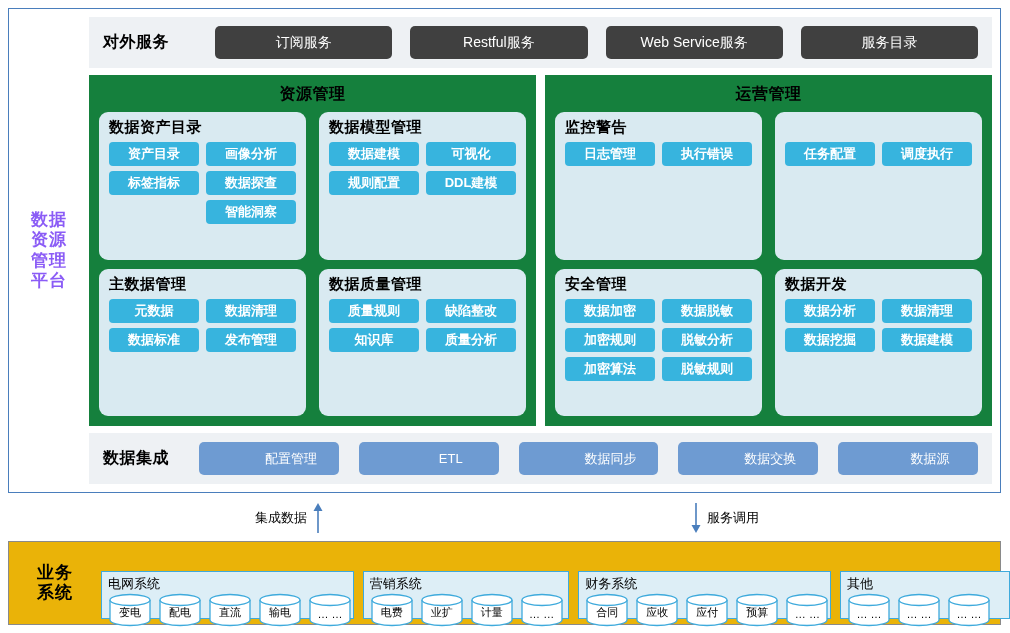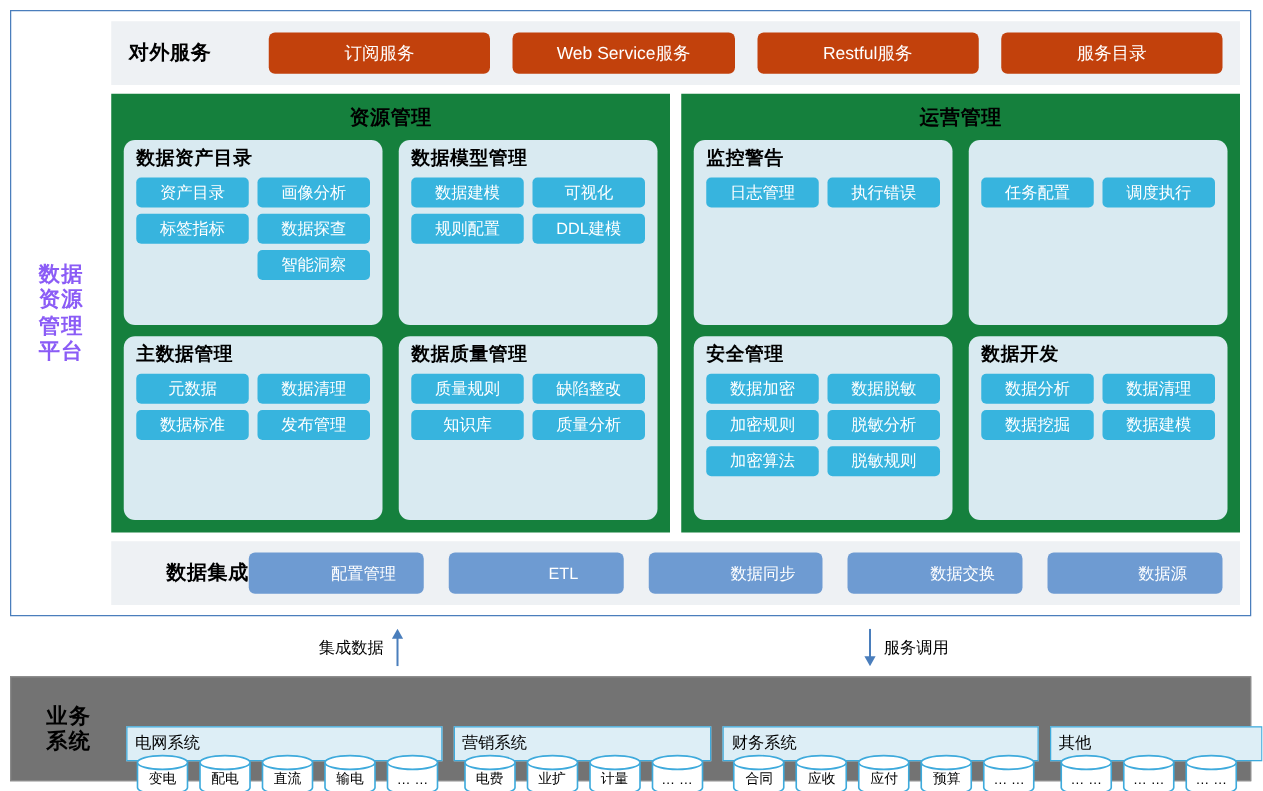--- a/index.html
+++ b/index.html
@@ -27,21 +27,21 @@
   .platform-body{flex:1;display:flex;flex-direction:column;padding:8px 8px 8px 0;box-sizing:border-box;gap:7px;}
 
   
   .svc-strip{
     background:#eef1f4;height:51px;flex:0 0 51px;
     display:flex;align-items:center;padding:0 14px;box-sizing:border-box;
   }
   .svc-title{font-weight:bold;font-size:16px;color:#000;width:112px;flex:0 0 112px;letter-spacing:.5px;}
   .svc-btns{flex:1;display:flex;gap:18px;}
   .svc-btn{
-    flex:1;height:33px;border-radius:5px;background:#c2410c;
+    flex:1;height:33px;border-radius:5px;background:#404040;
     color:#fff;font-size:14px;display:flex;align-items:center;justify-content:center;
   }
 
   
   .mid{flex:1;display:flex;gap:9px;min-height:0;}
   .panel{
     background:#15803d;flex:1;display:flex;flex-direction:column;
     padding:6px 10px 10px 10px;box-sizing:border-box;
   }
   .panel-title{
@@ -55,52 +55,52 @@
     flex:1;background:#d9eaf1;border-radius:9px;
     padding:4px 10px 8px 10px;box-sizing:border-box;
     display:flex;flex-direction:column;min-width:0;
   }
   .group-title{
     font-weight:bold;font-size:15px;color:#000;
     height:22px;line-height:22px;margin-bottom:4px;letter-spacing:.5px;
   }
   .group-title.empty{color:transparent;}
   .chip-grid{display:flex;flex-direction:column;gap:5px;}
-  .chip-row{display:flex;gap:7px;}
+  .chip-row{display:flex;gap:7px;font-weight:bold;}
   .chip{
     flex:1;height:24px;border-radius:4px;background:#37b4de;
     color:#fff;font-size:13px;display:flex;align-items:center;justify-content:center;
     white-space:nowrap;min-width:0;
   }
   .chip.ghost{background:transparent;}
 
   
   .int-strip{
     background:#eef1f4;height:51px;flex:0 0 51px;
     display:flex;align-items:center;padding:0 14px;box-sizing:border-box;
   }
-  .int-title{font-weight:bold;font-size:16px;color:#000;flex:0 0 96px;letter-spacing:.5px;text-align:right;}
+  .int-title{font-weight:bold;font-size:16px;color:#000;flex:0 0 96px;letter-spacing:.5px;}
   .int-btns{flex:1;display:flex;gap:20px;}
   .int-btn{
     flex:1;height:33px;border-radius:5px;background:#6e9bd2;
     color:#fff;font-size:13px;display:flex;align-items:center;justify-content:center;padding-left:44px;
   }
 
   
   .connectors{position:absolute;left:0;top:493px;width:1010px;height:48px;}
   .conn{position:absolute;display:flex;align-items:center;gap:5px;font-size:13px;color:#000;}
   .conn-up{left:255px;top:10px;}
   .conn-down{left:690px;top:10px;}
   .arrow-svg{display:block;}
 
   
   .biz-frame{
     position:absolute;left:8px;top:541px;width:993px;height:84px;
-    background:#737373;border:1.2px solid #8a8a8a;box-sizing:border-box;
-    display:flex;flex-direction:row;align-items:center;padding:15px 7px;gap:7px;
+    background:#eab308;border:1.2px solid #8a8a8a;box-sizing:border-box;
+    display:flex;flex-direction:row;align-items:center;padding:5px 7px;gap:7px;
   }
   .biz-label{
     flex:0 0 78px;text-align:center;font-weight:bold;font-size:17px;
     color:#000;line-height:1.2;letter-spacing:1px;
   }
   .biz-groups{flex:1;display:flex;gap:9px;height:100%;}
   .biz-group{
     background:#ddeef6;border:1.2px solid #3eaadc;box-sizing:border-box;
     display:flex;flex-direction:column;
     padding:2px 6px 4px 6px;min-width:0;margin-top:24px;
@@ -132,22 +132,22 @@
         <div>平台</div>
       </div>
     </div>
 
     <div class="platform-body">
 
       <div class="svc-strip">
         <div class="svc-title">对外服务</div>
         <div class="svc-btns">
           <div class="svc-btn">订阅服务</div>
+          <div class="svc-btn">Restful服务</div>
           <div class="svc-btn">Web Service服务</div>
-          <div class="svc-btn">Restful服务</div>
           <div class="svc-btn">服务目录</div>
         </div>
       </div>
 
       <div class="mid">
 
         <div class="panel">
           <div class="panel-title">资源管理</div>
           <div class="panel-rows">
 

